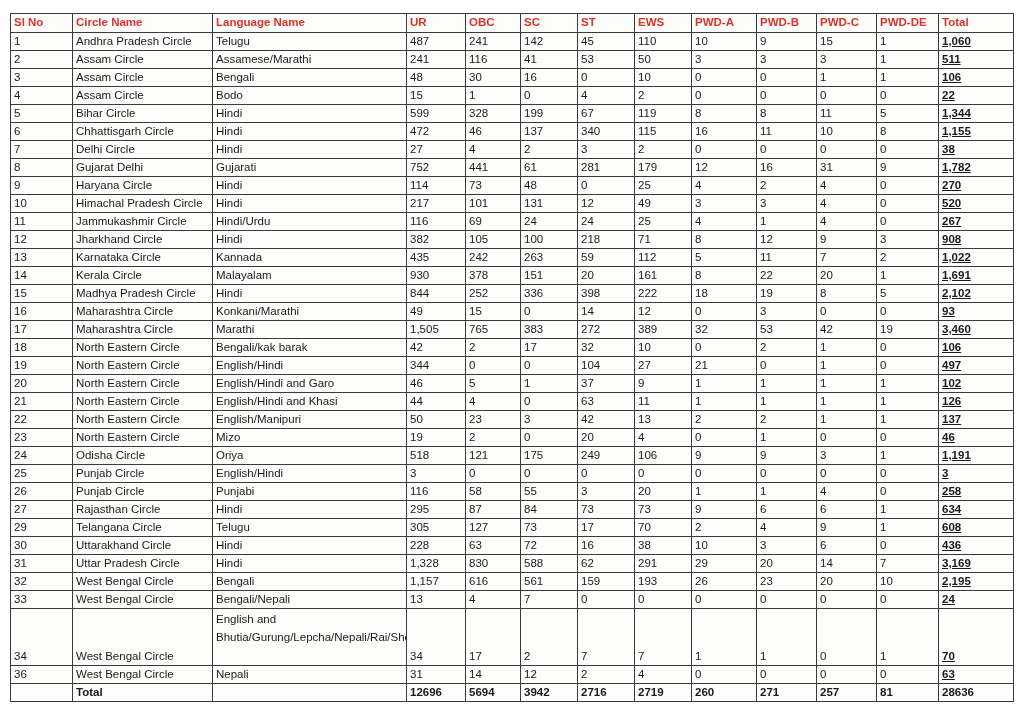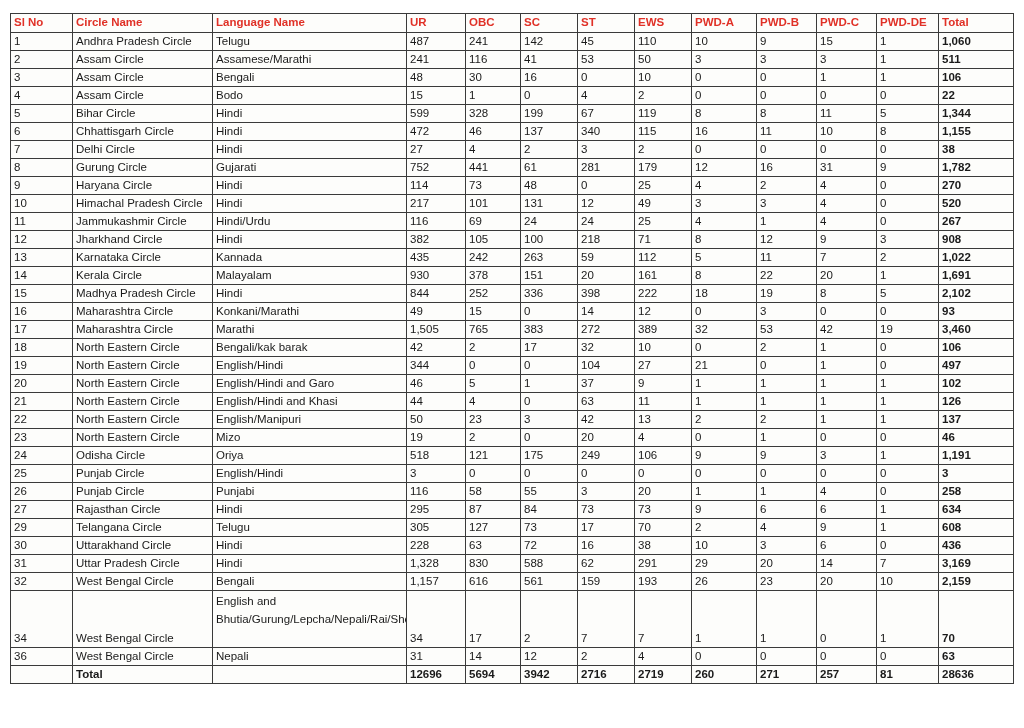--- a/index.html
+++ b/index.html
@@ -46,21 +46,21 @@
 
   table.vacancy thead th {
     color: #e03127;
     font-weight: bold;
     height: 17px;
     vertical-align: middle;
   }
 
   td.num, th.num { text-align: left; }
 
-  td.total-cell { font-weight: bold; }
+  td.total-cell { font-weight: bold; text-decoration: underline; }
 
   tr.total-row td { font-weight: bold; }
   tr.total-row td.blank { font-weight: normal; }
 
   
   tr.tall td {
     vertical-align: bottom;
     height: 54px;
   }
   tr.tall td.lang-wrap {
@@ -223,21 +223,21 @@
           <td class="num">3</td>
           <td class="num">2</td>
           <td class="num">0</td>
           <td class="num">0</td>
           <td class="num">0</td>
           <td class="num">0</td>
           <td class="num total-cell">38</td>
         </tr>
         <tr>
           <td>8</td>
-          <td>Gurung Circle</td>
+          <td>Gujarat Delhi</td>
           <td>Gujarati</td>
           <td class="num">752</td>
           <td class="num">441</td>
           <td class="num">61</td>
           <td class="num">281</td>
           <td class="num">179</td>
           <td class="num">12</td>
           <td class="num">16</td>
           <td class="num">31</td>
           <td class="num">9</td>
@@ -579,21 +579,36 @@
           <td>Bengali</td>
           <td class="num">1,157</td>
           <td class="num">616</td>
           <td class="num">561</td>
           <td class="num">159</td>
           <td class="num">193</td>
           <td class="num">26</td>
           <td class="num">23</td>
           <td class="num">20</td>
           <td class="num">10</td>
-          <td class="num total-cell">2,159</td>
+          <td class="num total-cell">2,195</td>
+        </tr>
+        <tr>
+          <td>33</td>
+          <td>West Bengal Circle</td>
+          <td>Bengali/Nepali</td>
+          <td class="num">13</td>
+          <td class="num">4</td>
+          <td class="num">7</td>
+          <td class="num">0</td>
+          <td class="num">0</td>
+          <td class="num">0</td>
+          <td class="num">0</td>
+          <td class="num">0</td>
+          <td class="num">0</td>
+          <td class="num total-cell">24</td>
         </tr>
         <tr class="tall">
           <td>34</td>
           <td>West Bengal Circle</td>
           <td class="lang-wrap">English and Bhutia/Gurung/Lepcha/Nepali/Rai/Sherpa/Tamang</td>
           <td class="num">34</td>
           <td class="num">17</td>
           <td class="num">2</td>
           <td class="num">7</td>
           <td class="num">7</td>

